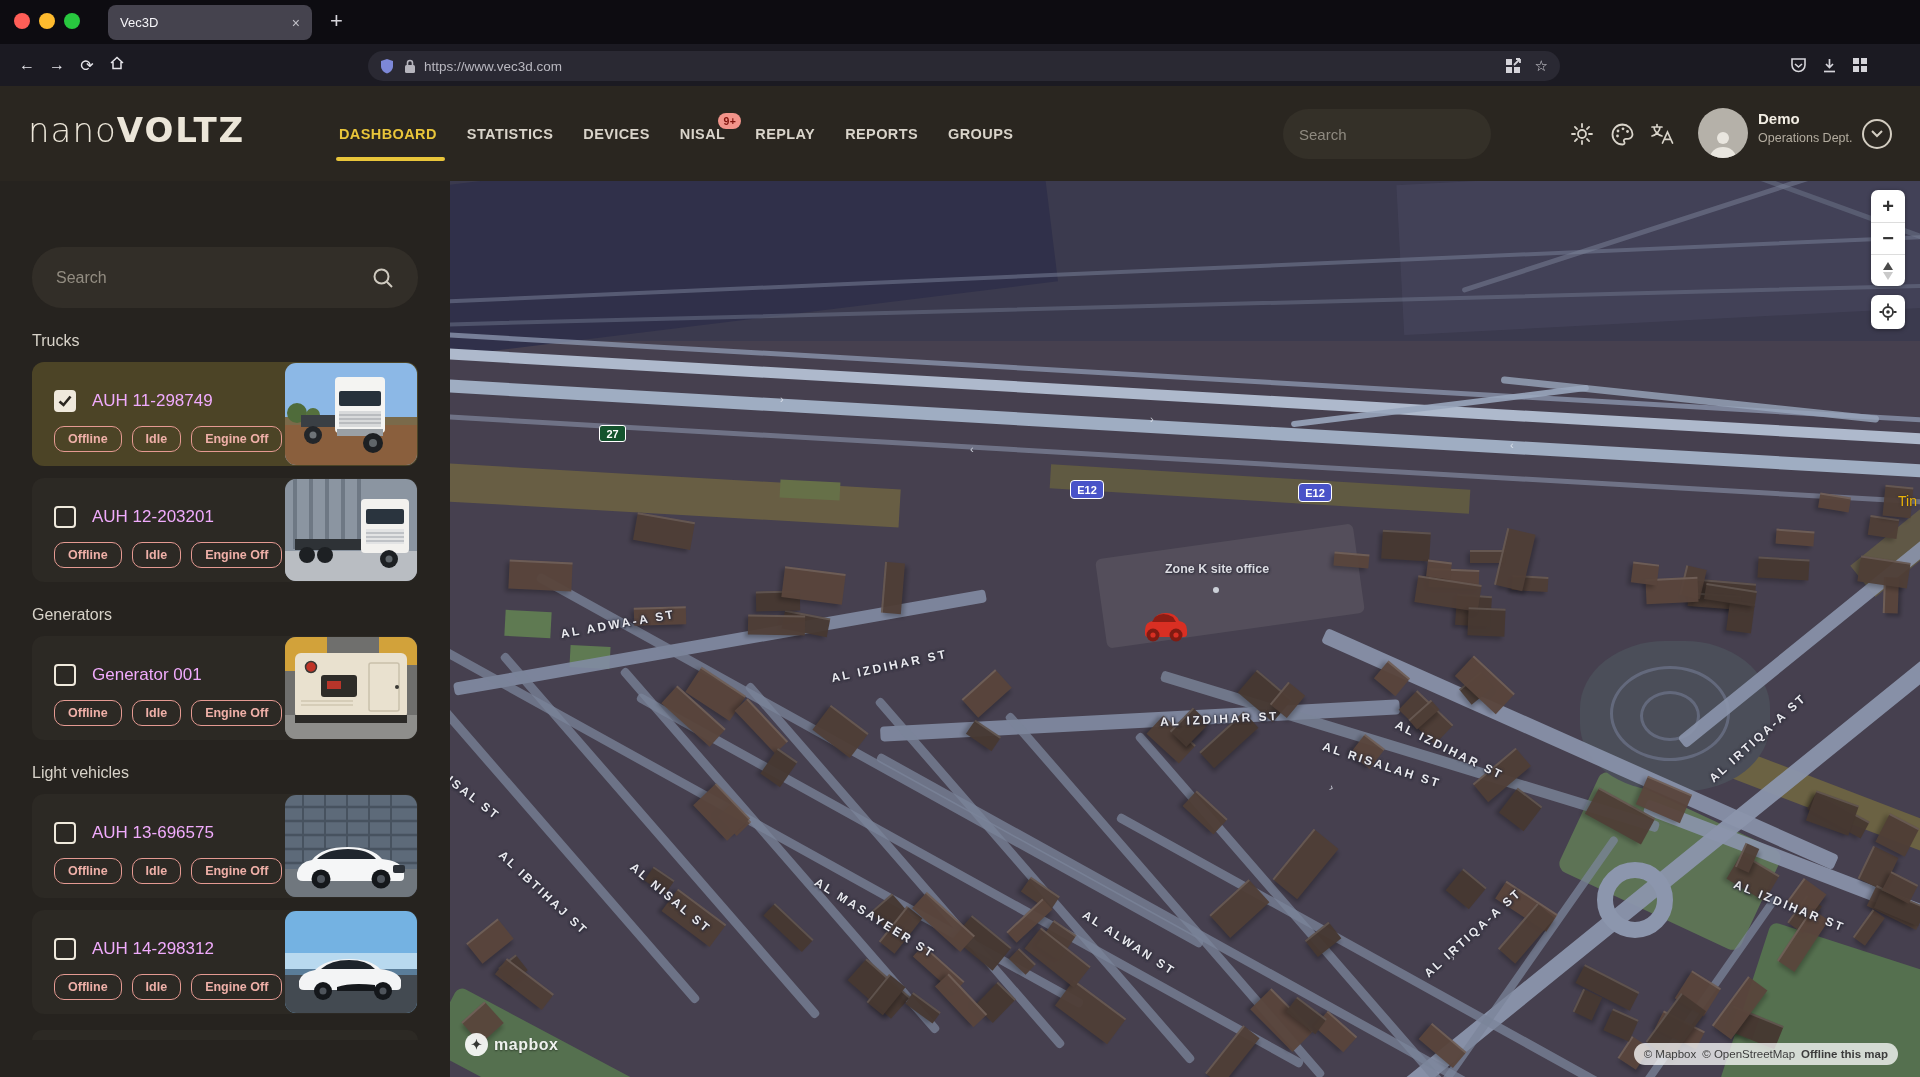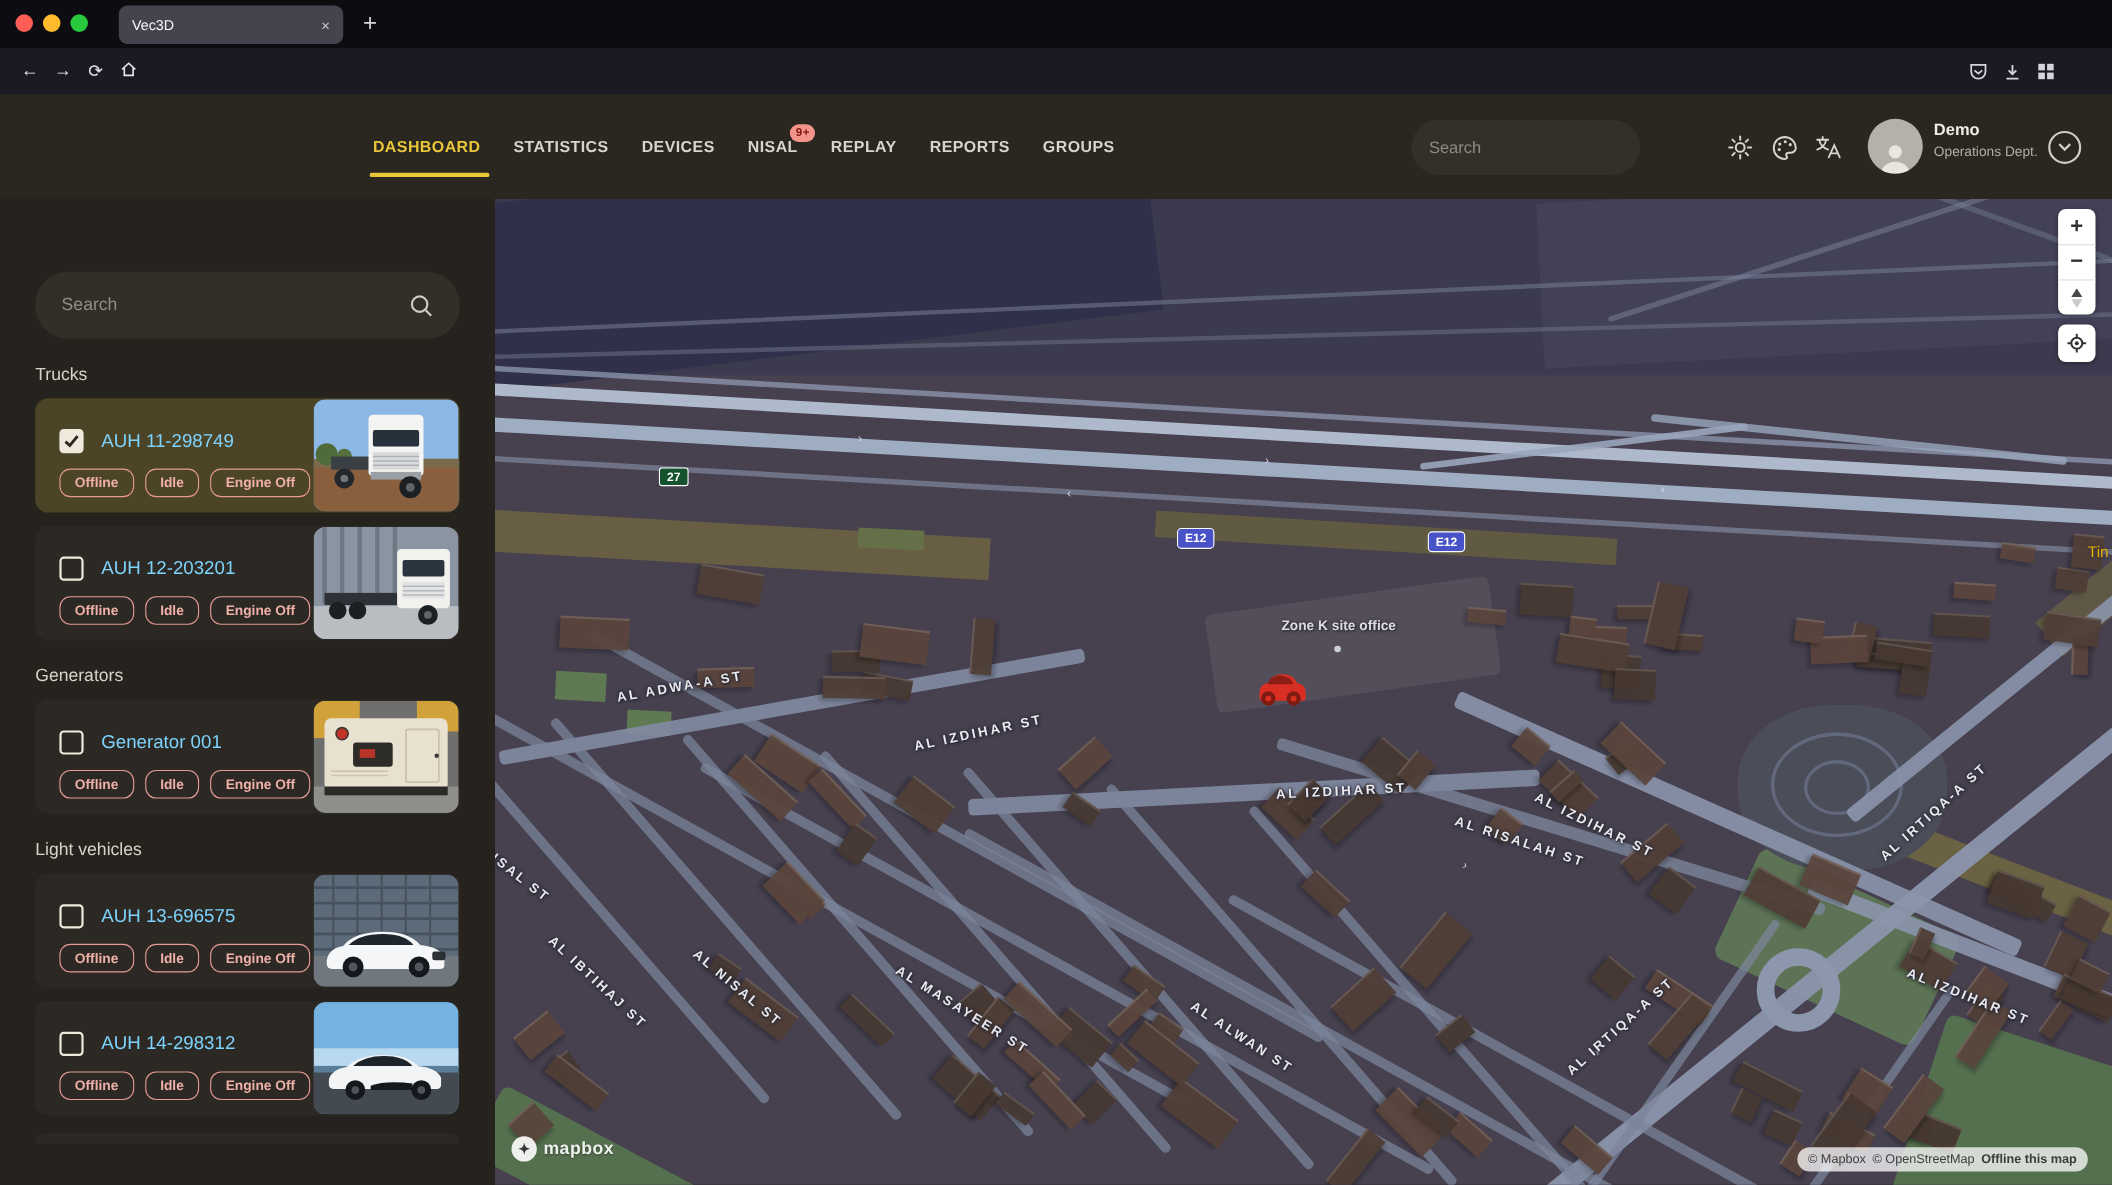--- a/index.html
+++ b/index.html
@@ -58,21 +58,21 @@
   .sbsearch input { flex:1; background:none; border:none; outline:none; color:#d6d0c4; font-size:16px;
         font-family:"Liberation Sans",sans-serif; }
   .sbsearch input::placeholder { color:#938d82; }
   .section { margin-top:24px; color:#d8d3c9; font-size:16px; }
   .card { position:relative; margin-top:12px; height:104px; background:#2c2924; border-radius:12px; }
   .card.selected { background:#4c4426; }
   .card + .section { }
   .cbox { position:absolute; left:22px; top:28px; width:22px; height:22px; border-radius:4px;
         border:2px solid #efe9dc; }
   .cbox.checked { background:#efe9dc; border-color:#efe9dc; }
-  .devname { position:absolute; left:60px; top:29px; color:#7dd3fc; font-size:17px; }
+  .devname { position:absolute; left:60px; top:29px; color:#f0abfc; font-size:17px; }
   .badges { position:absolute; left:22px; top:64px; display:flex; gap:10px; }
   .pill { border:1.4px solid #e59a92; color:#efb0a8; font-size:12.5px; font-weight:700;
         border-radius:10px; padding:5px 13px; }
   .thumb { position:absolute; right:1px; top:1px; width:132px; height:102px; border-radius:11px; overflow:hidden; }
   .sliver { margin-top:16px; height:10px; background:#2c2924; border-radius:12px 12px 0 0; }
 
   
   .map { position:absolute; left:450px; top:181px; width:1470px; height:896px; background:#46404f; overflow:hidden; }
   .layer { position:absolute; }
   .road { position:absolute; background:#7b8499; opacity:.75; border-radius:4px; }
@@ -119,39 +119,61 @@
 
 <div class="toolbar">
   <span class="navbtn" style="margin-left:12px">←</span>
   <span class="navbtn">→</span>
   <span class="navbtn">⟳</span>
   <span class="navbtn">
     <svg width="16" height="16" viewBox="0 0 16 16">
         <path d="M2 8 L8 2.5 L14 8 M4 7 V13.5 H12 V7" fill="none" stroke="#e6e5ea" stroke-width="1.5"></path>
       </svg>
   </span>
+  <div class="urlbar">
+    <svg width="14" height="16" viewBox="0 0 14 16">
+        <path d="M7 1 L13 3 V8 C13 12 10 14.5 7 15.5 C4 14.5 1 12 1 8 V3 Z" fill="#7d88d8"></path>
+      </svg>
+    <svg width="12" height="15" viewBox="0 0 12 15" style="margin-left:10px">
+        <rect x="1" y="6" width="10" height="8" rx="1.5" fill="#b6b5bd"></rect>
+        <path d="M3.5 6 V4 a2.5 2.5 0 0 1 5 0 V6" fill="none" stroke="#b6b5bd" stroke-width="1.6"></path>
+      </svg>
+    <span class="url">https://www.vec3d.com</span>
+    <span class="chromeicon">
+      <svg width="16" height="16" viewBox="0 0 16 16">
+          <rect x="1" y="1" width="6" height="6" fill="#d5d4da"></rect>
+          <rect x="1" y="9" width="6" height="6" fill="#d5d4da"></rect>
+          <rect x="9" y="9" width="6" height="6" fill="#d5d4da"></rect>
+          <path d="M9 7 L15 1 M15 1 h-4 M15 1 v4" stroke="#d5d4da" stroke-width="1.8" fill="none"></path>
+        </svg>
+    </span>
+    <span class="chromeicon">☆</span>
+  </div>
   <div class="rightchrome">
     <svg width="17" height="17" viewBox="0 0 17 17">
         <path d="M2 2 h13 v6 a6.5 6.5 0 0 1 -13 0 Z" fill="none" stroke="#d5d4da" stroke-width="1.6"></path>
         <path d="M5 7 l3.5 3 L12 7" fill="none" stroke="#d5d4da" stroke-width="1.6"></path>
       </svg>
     <svg width="17" height="17" viewBox="0 0 17 17">
         <path d="M8.5 2 V10 M5 7 l3.5 3.5 L12 7" fill="none" stroke="#d5d4da" stroke-width="1.7"></path>
         <path d="M3 14.5 h11" stroke="#d5d4da" stroke-width="1.7"></path>
       </svg>
     <svg width="16" height="16" viewBox="0 0 16 16">
         <rect x="1" y="1" width="6" height="6" fill="#d5d4da"></rect>
         <rect x="9" y="1" width="6" height="6" fill="#d5d4da"></rect>
         <rect x="1" y="9" width="6" height="6" fill="#d5d4da"></rect>
         <rect x="9" y="9" width="6" height="6" fill="#d5d4da"></rect>
       </svg>
   </div>
 </div>
 
 <div class="appheader">
+  <div class="logo">
+    <span class="p1">nano</span><span class="p2">VOLTZ</span>
+  </div>
   <div class="mainnav">
     <div class="navitem active"><span>DASHBOARD</span><div class="underline"></div></div>
     <div class="navitem"><span>STATISTICS</span></div>
     <div class="navitem"><span>DEVICES</span></div>
     <div class="navitem"><span>NISAL</span><span class="alertbadge">9+</span></div>
     <div class="navitem"><span>REPLAY</span></div>
     <div class="navitem"><span>REPORTS</span></div>
     <div class="navitem"><span>GROUPS</span></div>
   </div>
   <div class="hsearch">

